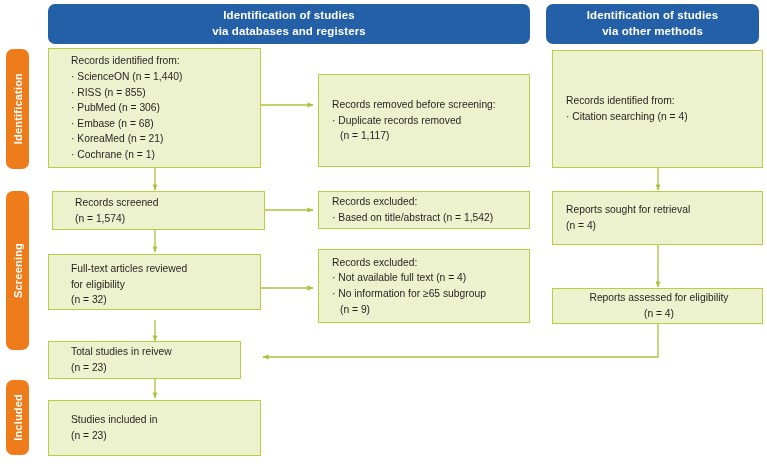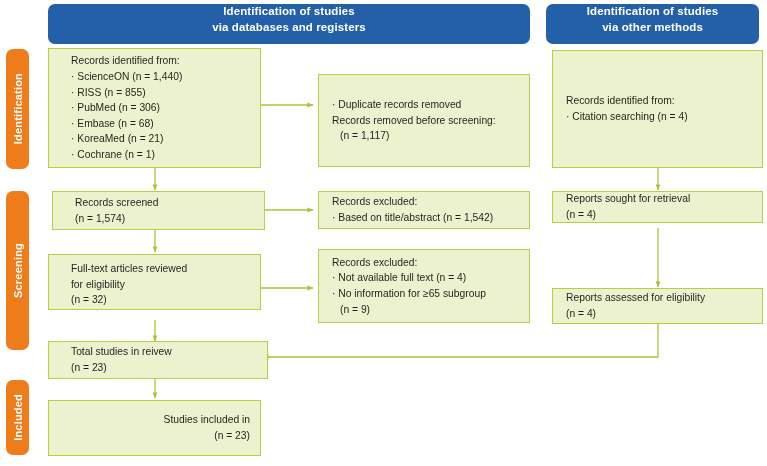--- a/index.html
+++ b/index.html
@@ -20,20 +20,21 @@
     overflow: hidden;
   }
   .hdr {
     position: absolute;
     background: #2460a7;
     color: #ffffff;
     border-radius: 7px;
     display: flex;
     flex-direction: column;
     align-items: center;
+    justify-content: center;
     font-size: 11.5px;
     font-weight: bold;
     line-height: 1.35;
     text-align: center;
     letter-spacing: .1px;
   }
   .stage {
     position: absolute;
     background: #ef7c1b;
     border-radius: 7px;
@@ -138,66 +139,66 @@
     <p class="line">Records identified from:</p>
     <p class="line bullet">· ScienceON (n = 1,440)</p>
     <p class="line bullet">· RISS (n = 855)</p>
     <p class="line bullet">· PubMed (n = 306)</p>
     <p class="line bullet">· Embase (n = 68)</p>
     <p class="line bullet">· KoreaMed (n = 21)</p>
     <p class="line bullet">· Cochrane (n = 1)</p>
   </div>
 
   <div class="box" style="left:318px; top:74px; width:212px; height:93px;">
+    <p class="line">Records removed before screening:</p>
     <p class="line bullet">· Duplicate records removed</p>
-    <p class="line">Records removed before screening:</p>
     <p class="line cont">(n = 1,117)</p>
   </div>
 
   <div class="box" style="left:552px; top:50px; width:211px; height:118px;">
     <p class="line">Records identified from:</p>
     <p class="line bullet">· Citation searching (n = 4)</p>
   </div>
 
   <div class="box pad-left" style="left:52px; top:191px; width:213px; height:39px;">
     <p class="line">Records screened</p>
     <p class="line">(n = 1,574)</p>
   </div>
 
   <div class="box" style="left:318px; top:191px; width:212px; height:38px;">
     <p class="line">Records excluded:</p>
     <p class="line bullet">· Based on title/abstract (n = 1,542)</p>
   </div>
 
-  <div class="box" style="left:552px; top:191px; width:211px; height:32px;">
+  <div class="box" style="left:552px; top:191px; width:211px; height:54px;">
     <p class="line">Reports sought for retrieval</p>
     <p class="line">(n = 4)</p>
   </div>
 
   <div class="box pad-left" style="left:48px; top:254px; width:213px; height:56px;justify-content:space-between;">
     <p class="line">Full-text articles reviewed</p>
     <p class="line">for eligibility</p>
     <p class="line">(n = 32)</p>
   </div>
 
   <div class="box" style="left:318px; top:249px; width:212px; height:74px;">
     <p class="line">Records excluded:</p>
     <p class="line bullet">· Not available full text (n = 4)</p>
     <p class="line bullet">· No information for ≥65 subgroup</p>
     <p class="line cont">(n = 9)</p>
   </div>
 
-  <div class="box" style="left:552px; top:288px; width:211px; height:36px;">
+  <div class="box" style="left:552px; top:288px; width:211px; height:36px;align-items:center;">
     <p class="line">Reports assessed for eligibility</p>
     <p class="line">(n = 4)</p>
   </div>
 
-  <div class="box pad-left" style="left:48px; top:341px; width:220px; height:38px;">
+  <div class="box pad-left" style="left:48px; top:341px; width:193px; height:38px;">
     <p class="line">Total studies in reivew</p>
     <p class="line">(n = 23)</p>
   </div>
 
-  <div class="box pad-left" style="left:48px; top:400px; width:213px; height:56px;text-align:right;">
+  <div class="box pad-left" style="left:48px; top:400px; width:213px; height:56px;">
     <p class="line">Studies included in</p>
     <p class="line">(n = 23)</p>
   </div>
 
 </div>
 
 </body></html>

